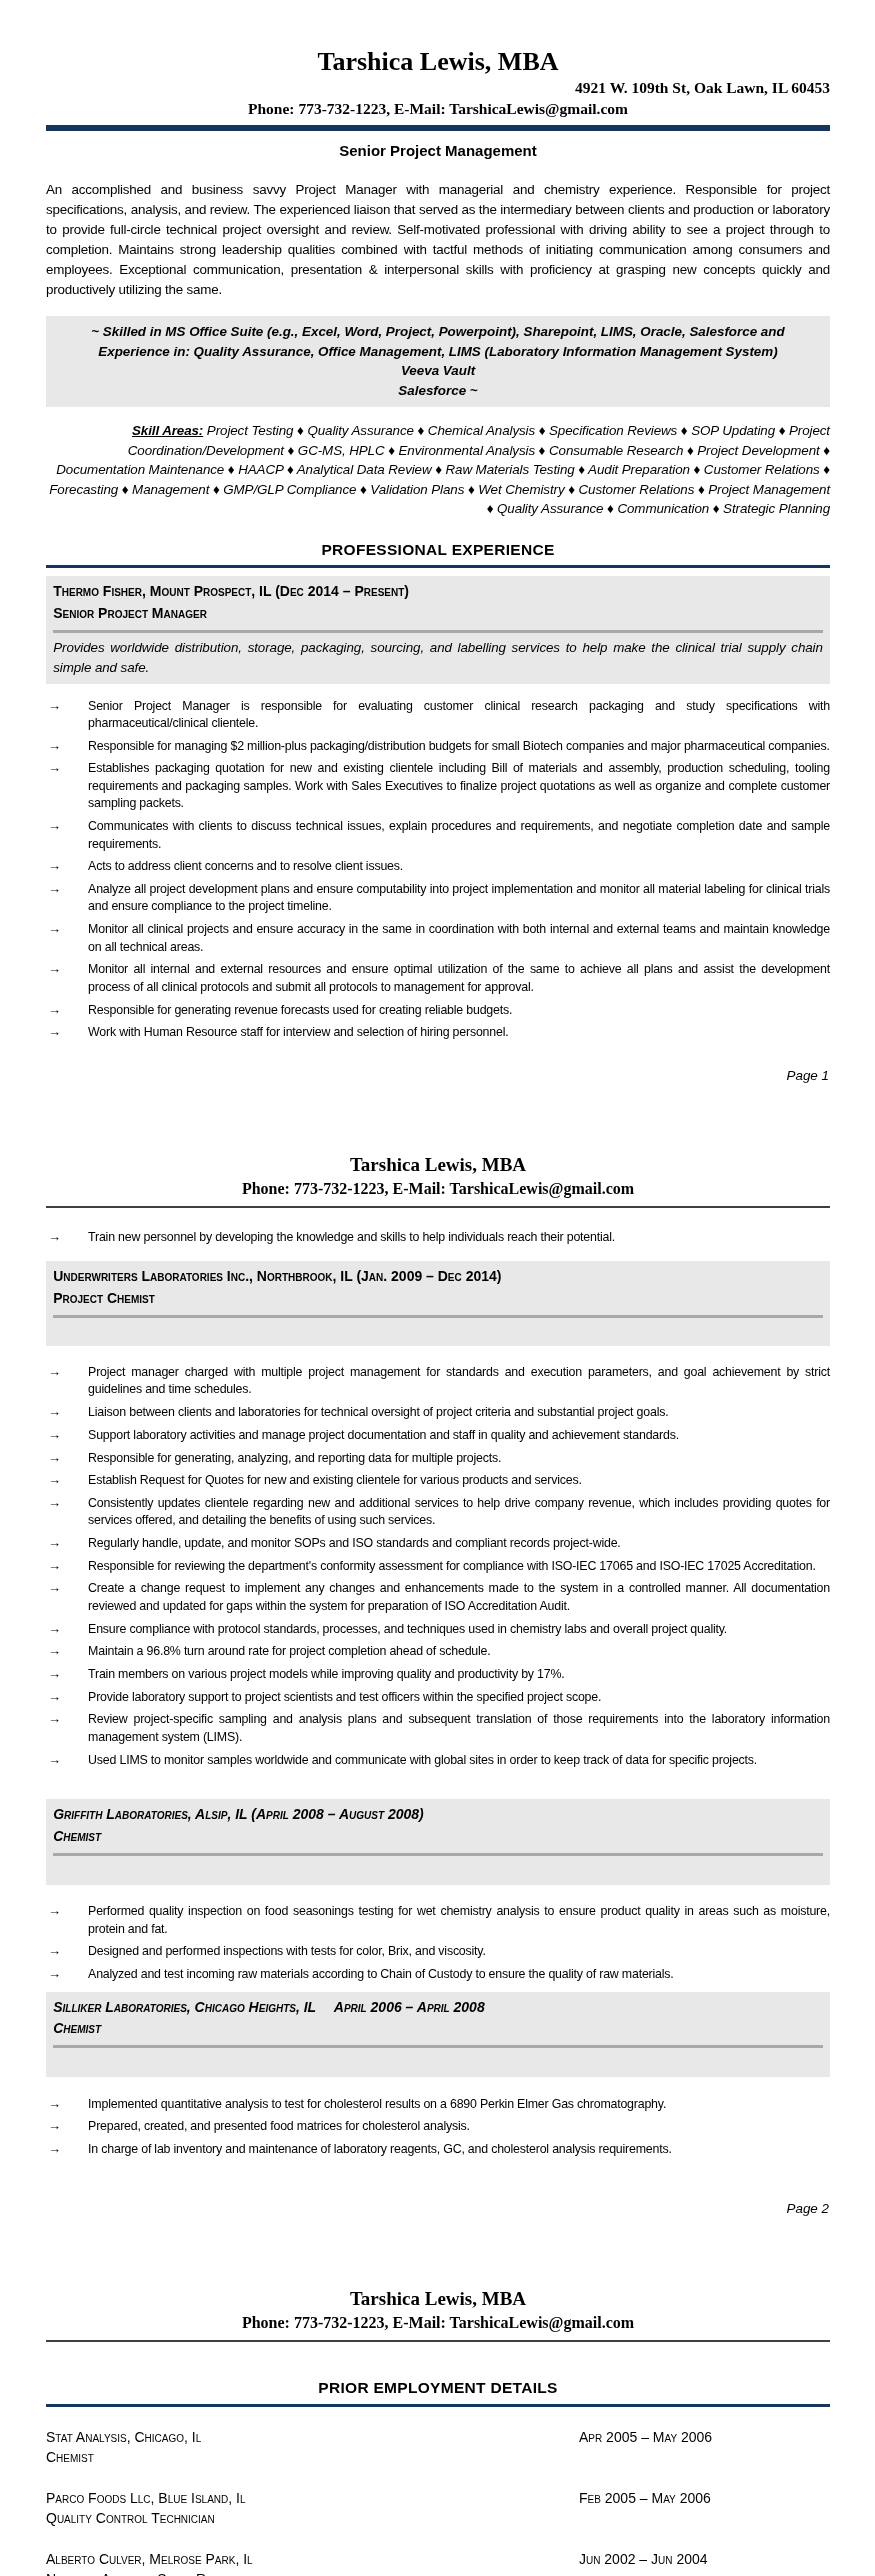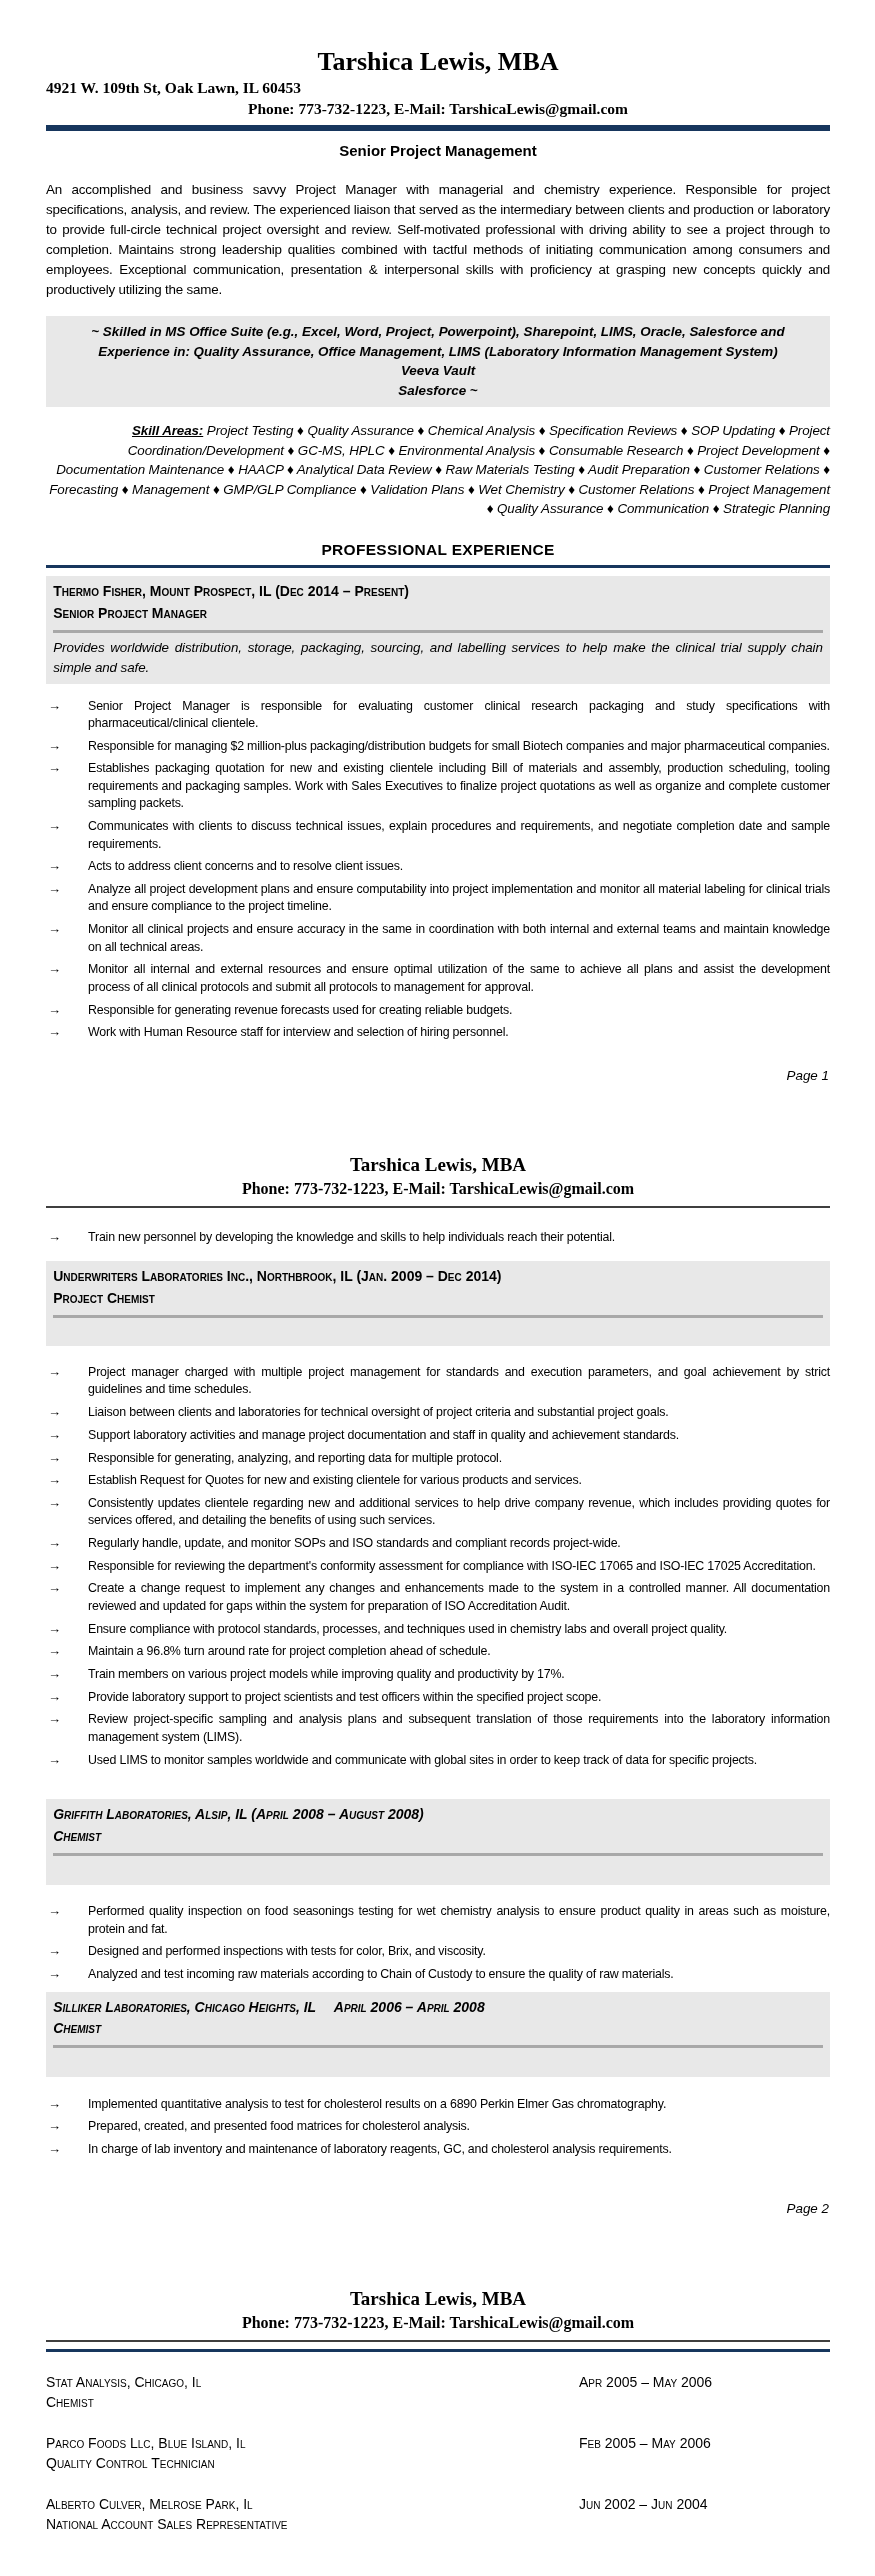--- a/index.html
+++ b/index.html
@@ -4,21 +4,21 @@
 <style>
   html,body{margin:0;padding:0;background:#ffffff;}
   #sheet{position:relative;width:876px;height:3400px;background:#ffffff;
          font-family:"Liberation Sans",sans-serif;color:#000;}
   .page{position:absolute;left:0;width:876px;height:1133px;box-sizing:border-box;
         padding:0 46px;background:#ffffff;overflow:hidden;}
   #page1{top:0;} #page2{top:1133px;} #page3{top:2267px;}
 
   .serif{font-family:"Liberation Serif",serif;}
   .name1{font-size:26px;font-weight:bold;text-align:center;margin:47px 0 2.1px;}
-  .addr{font-size:15.5px;font-weight:bold;text-align:left;margin:2.1px 0 0;}
+  .addr{font-size:15.5px;font-weight:bold;text-align:right;margin:2.1px 0 0;}
   .contact1{font-size:15.5px;font-weight:bold;text-align:center;margin:3.1px 0 0;}
   .rule-navy-thick{height:5.2px;background:#17365D;margin-top:7.2px;}
   .rule-navy{height:3.1px;background:#17365D;margin-top:6.2px;}
   .rule-dark{height:2.6px;background:#3F3F3F;margin-top:8.2px;}
 
   .role{font-size:15px;font-weight:bold;text-align:center;margin-top:11.3px;}
   .summary{margin-top:21.6px;font-size:13.4px;line-height:20px;text-align:justify;letter-spacing:-0.2px;}
 
   .skillsbox{margin-top:15.5px;background:#E8E8E8;padding:6.2px 5.2px;
              font-style:italic;font-weight:bold;text-align:center;
@@ -177,21 +177,21 @@
           <span class="btxt">Liaison between clients and laboratories for technical oversight of project criteria and substantial project goals.</span>
         </div>
 
         <div class="bullet">
           <span class="arr">→</span>
           <span class="btxt">Support laboratory activities and manage project documentation and staff in quality and achievement standards.</span>
         </div>
 
         <div class="bullet">
           <span class="arr">→</span>
-          <span class="btxt">Responsible for generating, analyzing, and reporting data for multiple protocol.</span>
+          <span class="btxt">Responsible for generating, analyzing, and reporting data for multiple projects.</span>
         </div>
 
         <div class="bullet">
           <span class="arr">→</span>
           <span class="btxt">Establish Request for Quotes for new and existing clientele for various products and services.</span>
         </div>
 
         <div class="bullet">
           <span class="arr">→</span>
           <span class="btxt">Consistently updates clientele regarding new and additional services to help drive company revenue, which includes providing quotes for services offered, and detailing the benefits of using such services.</span>
@@ -294,20 +294,21 @@
       </div>
 
     <div class="pagenum">Page 2</div>
   </div>
 
   <div class="page" id="page3">
     <div class="name2 serif">Tarshica Lewis, MBA</div>
     <div class="contact2 serif">Phone: 773-732-1223, E-Mail: TarshicaLewis@gmail.com</div>
     <div class="rule-dark"></div>
 
+    <div class="sechead prior-gap">PRIOR EMPLOYMENT DETAILS</div>
     <div class="rule-navy"></div>
 
     <div>
 
         <div class="prow">
           <div class="pleft">
             <div>Stat Analysis, Chicago, Il</div>
             <div>Chemist</div>
           </div>
           <div class="pright">Apr 2005 – May 2006</div>

